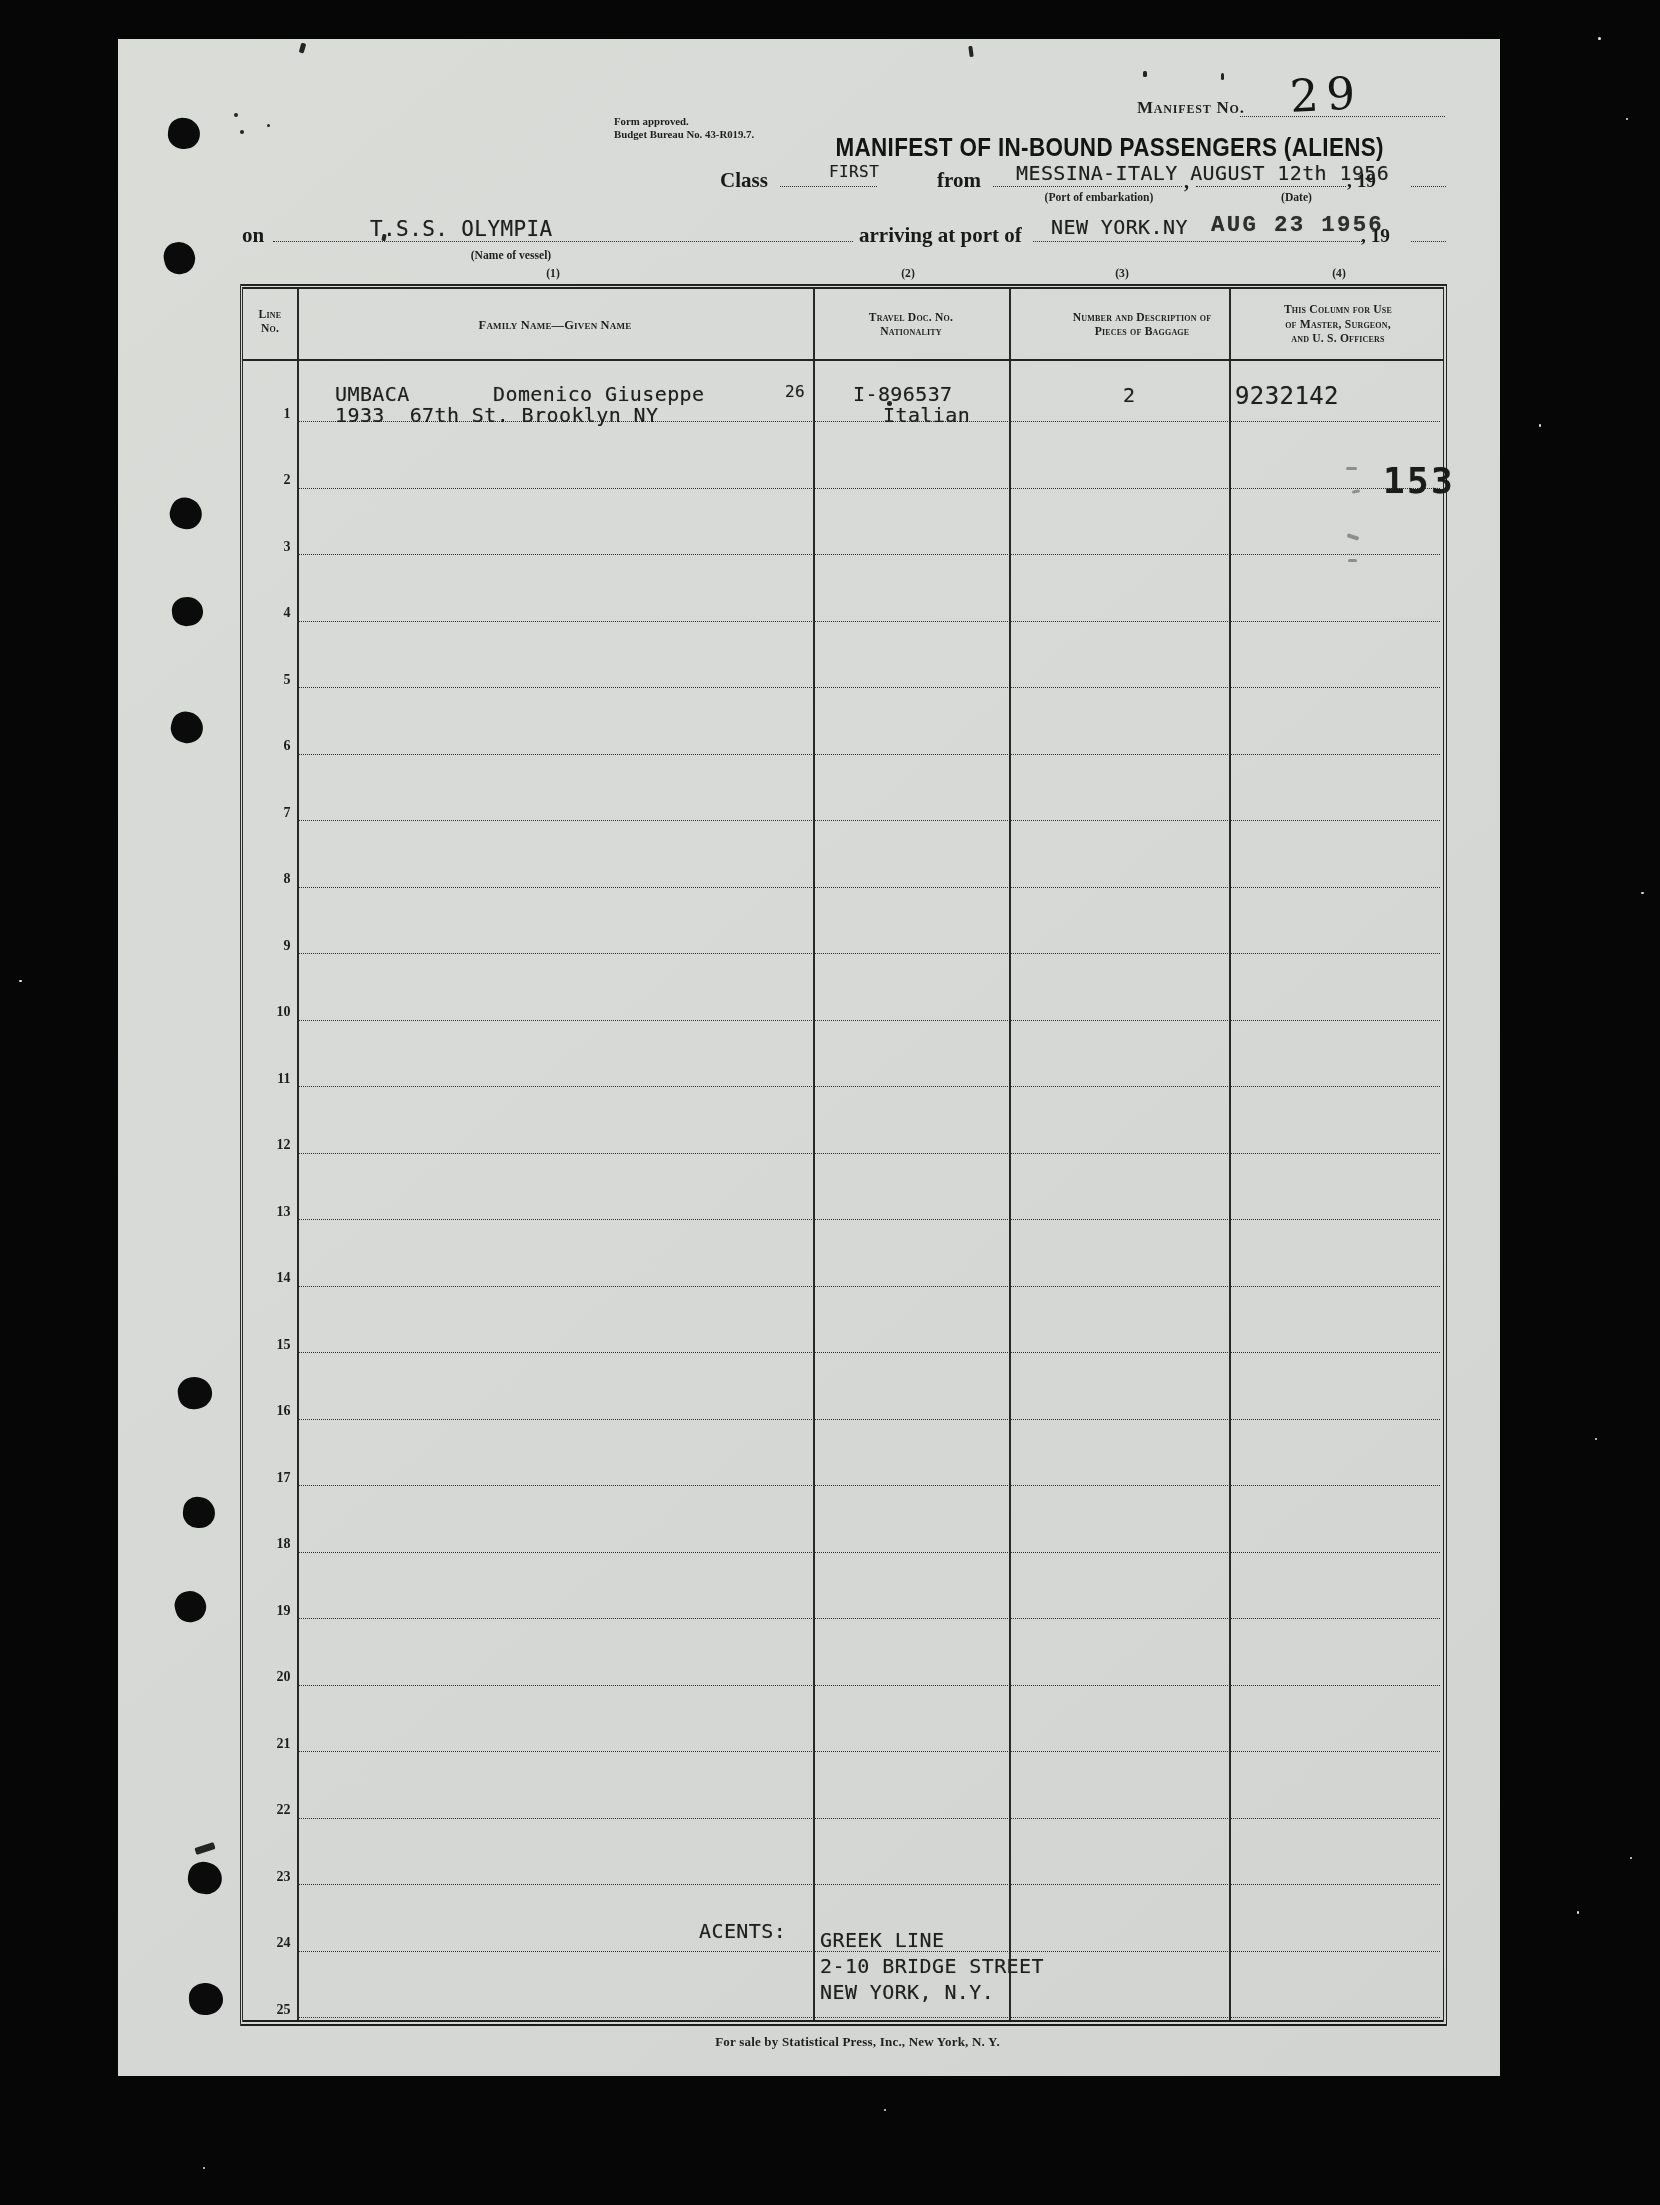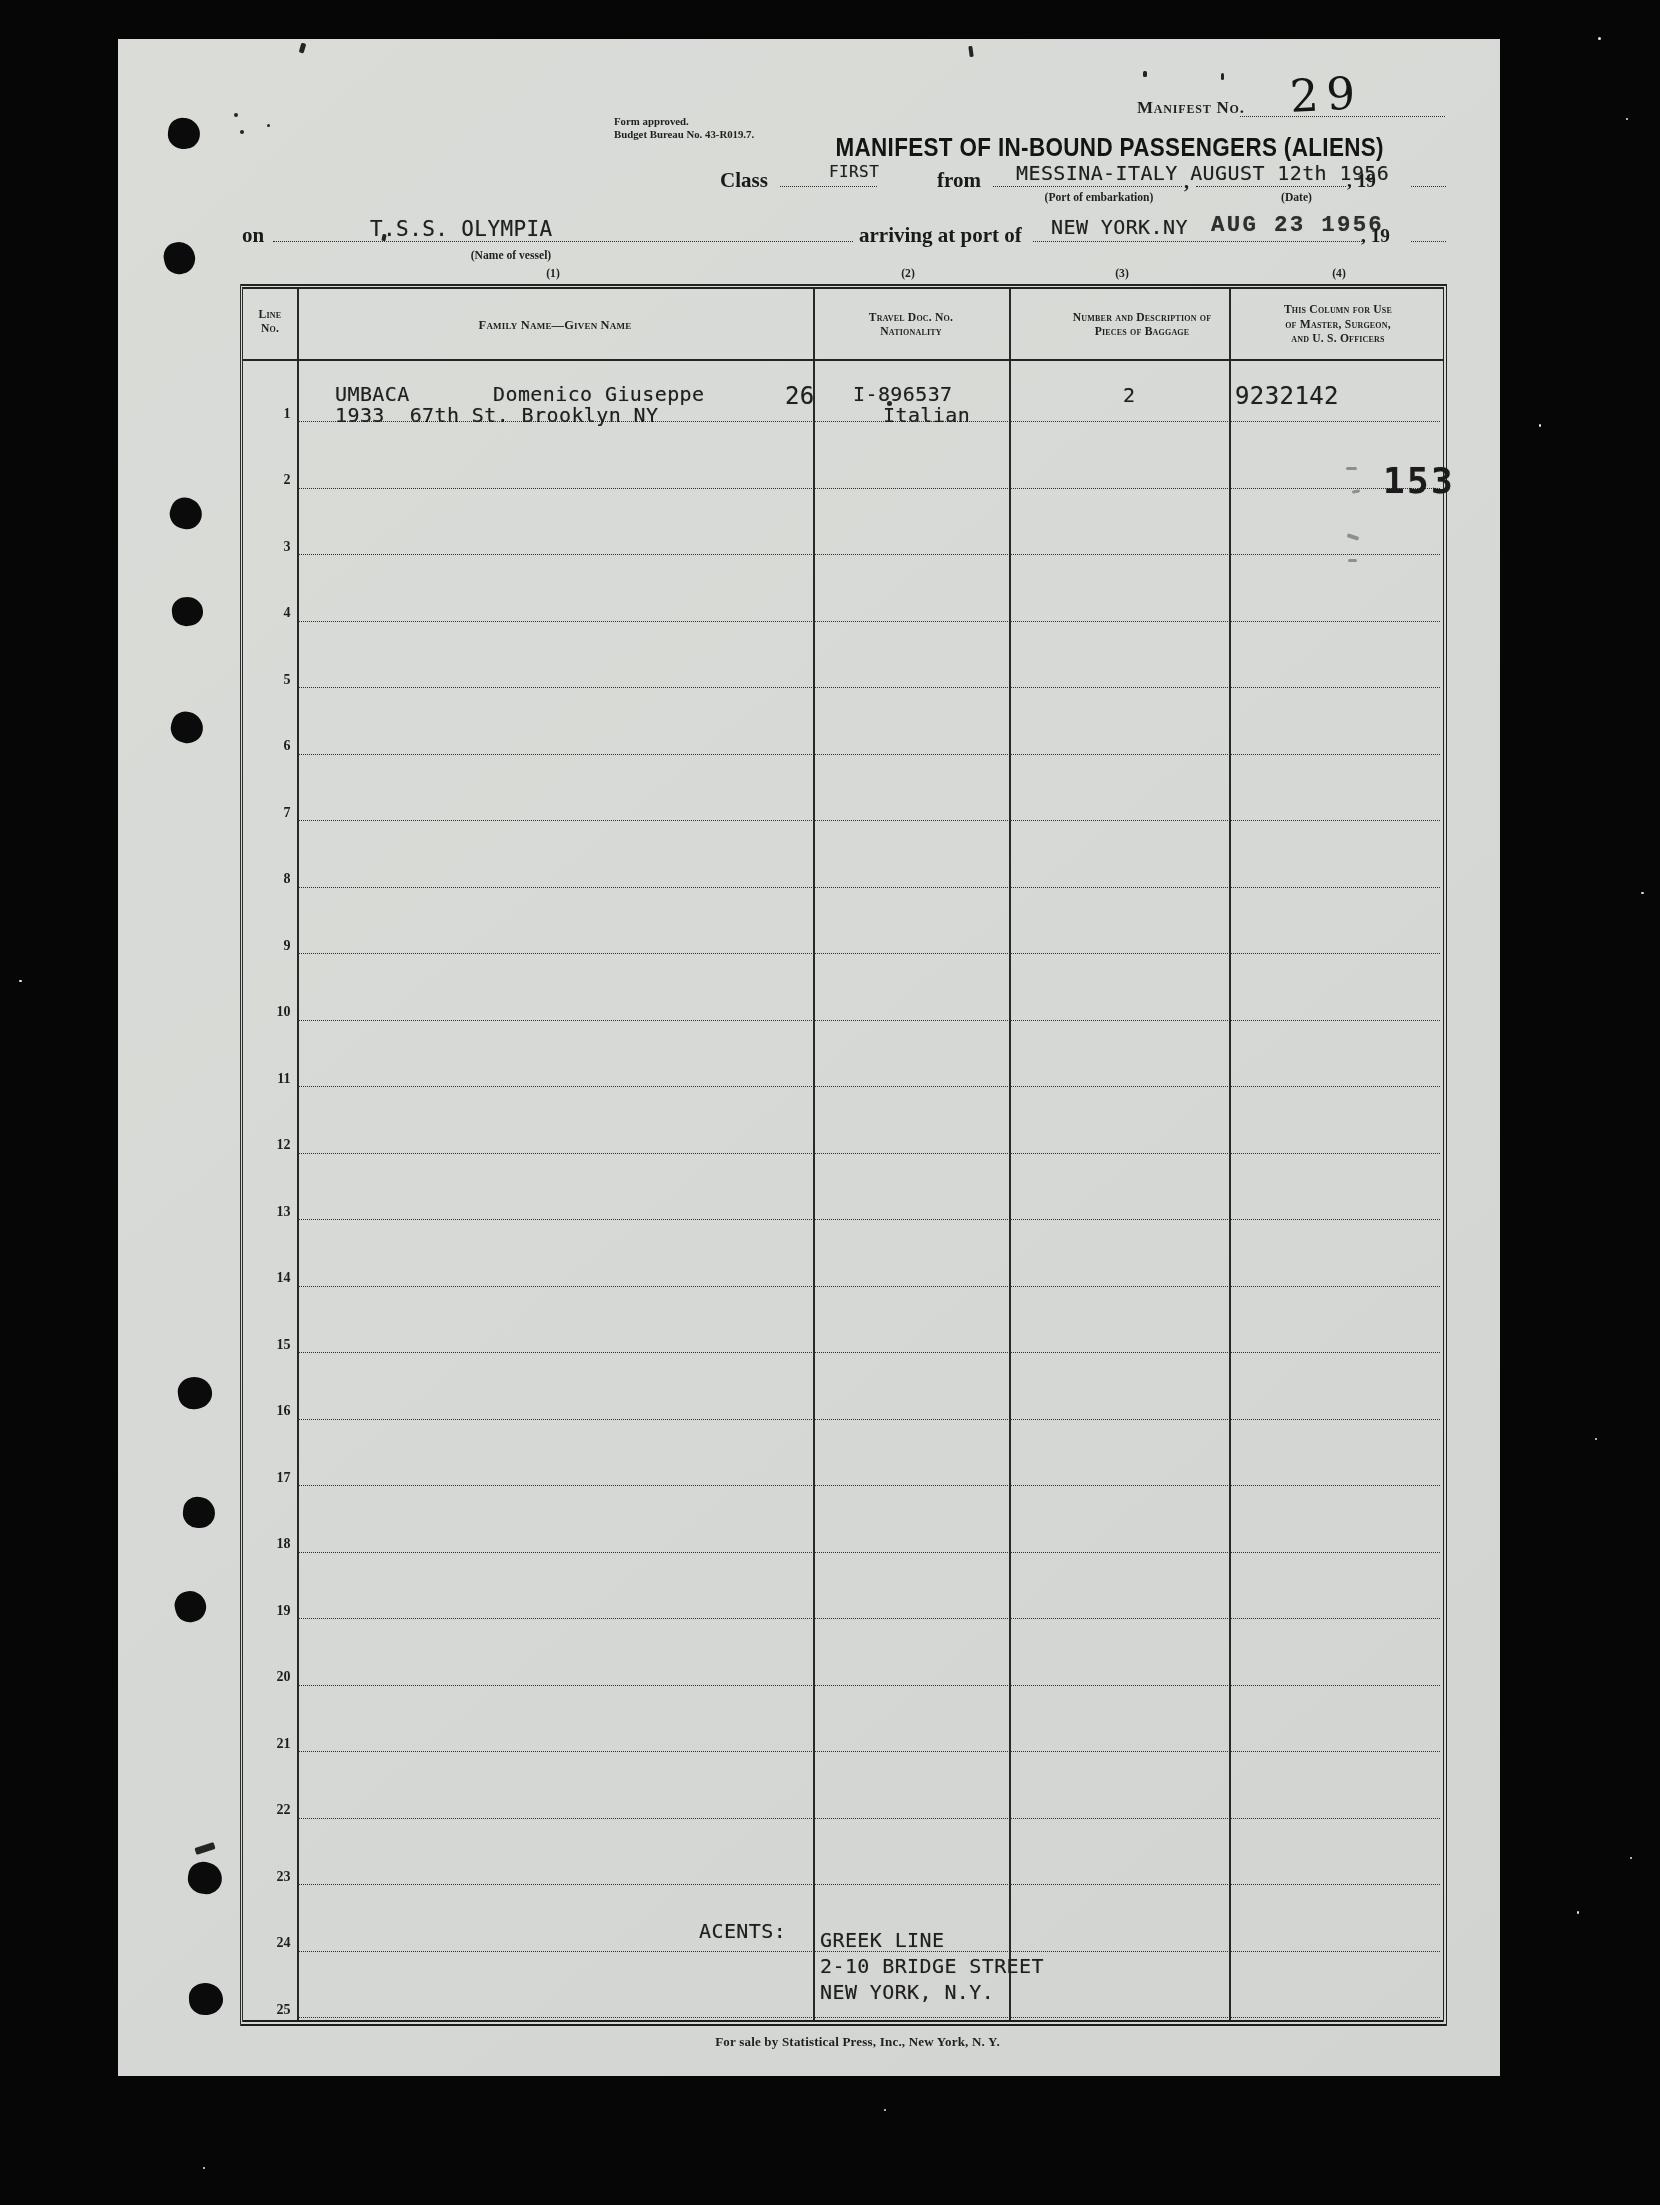--- a/index.html
+++ b/index.html
@@ -182,21 +182,21 @@
           <div class="lineno" style="top: 1580px;">23</div>
           <div class="trow" style="top: 1597px;"></div>
           <div class="lineno" style="top: 1646px;">24</div>
           <div class="trow" style="top: 1663px;"></div>
           <div class="lineno" style="top: 1713px;">25</div>
         </div>
     </div>
 
     <div class="abs mono" style="left:217px;top:343px;font-size:20px;">UMBACA</div>
     <div class="abs mono" style="left:375px;top:343px;font-size:20px;">Domenico Giuseppe</div>
-    <div class="abs mono" style="left:667px;top:343px;font-size:24px;">26</div>
+    <div class="abs mono" style="left:667px;top:343px;font-size:16px;">26</div>
     <div class="abs mono" style="left:217px;top:364px;font-size:20px;">1933  67th St. Brooklyn NY</div>
     <div class="abs mono" style="left:735px;top:343px;font-size:20px;">I-896537</div>
     <div class="abs mono" style="left:765px;top:364px;font-size:20px;">Italian</div>
     <div class="abs mono" style="left:1005px;top:344px;font-size:20px;">2</div>
     <div class="abs mono" style="left:1117px;top:343px;font-size:24px;">9232142</div>
 
     <div class="abs mono" style="left:1265px;top:421px;font-size:36px;font-weight:bold;letter-spacing:2.3px;color:#1b1b1b;">153</div>
     <div class="smudge" style="left:1228px;top:428px;width:10.8px;height:3.1px;"></div>
     <div class="smudge" style="left:1234px;top:451px;width:7.7px;height:3.1px;transform:rotate(-12deg);"></div>
     <div class="smudge" style="left:1229px;top:496px;width:12.4px;height:3.9px;transform:rotate(18deg);"></div>

